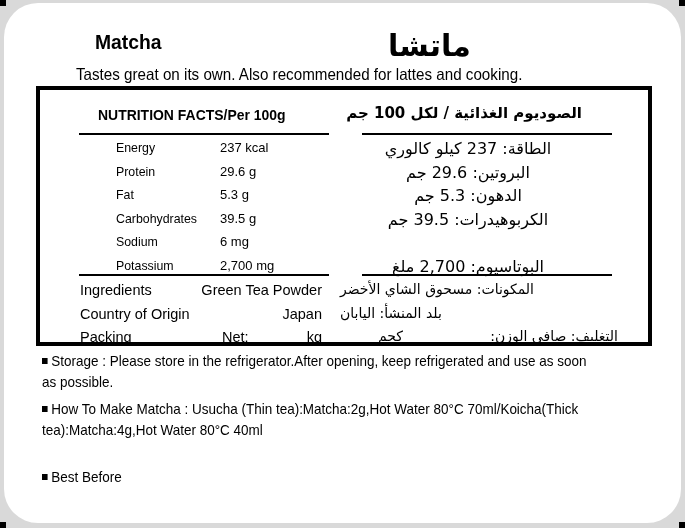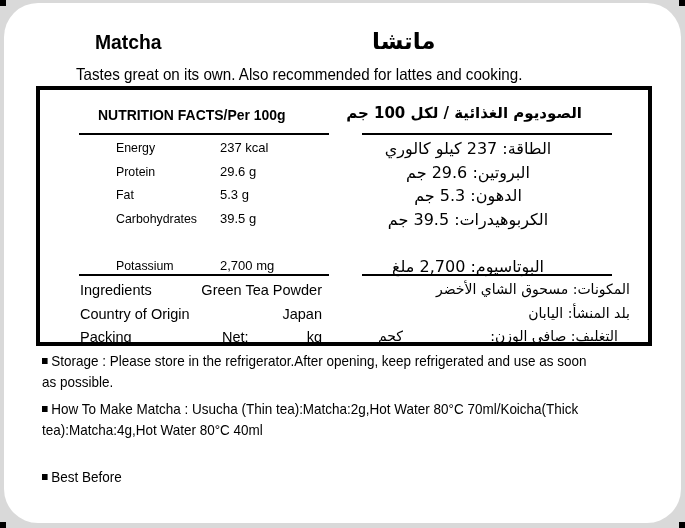--- a/index.html
+++ b/index.html
@@ -10,21 +10,21 @@
     .corner-mark { position:absolute; width:6px; height:6px; background:#000; }
     .card {
       position:absolute; left:4px; top:3px; width:677px; height:520px;
       background:#fff; border-radius:34px;
     }
     .title-en {
       position:absolute; left:95px; top:30px; font-size:21px; font-weight:bold;
       font-family:"Liberation Sans", sans-serif; transform:scaleX(0.92); transform-origin:left;
     }
     .title-ar {
-      position:absolute; left:372px; top:28px; font-size:23px; font-weight:bold;
+      position:absolute; left:388px; top:28px; font-size:30px; font-weight:bold;
       direction:rtl; font-family:"DejaVu Sans", sans-serif;
     }
     .tagline {
       position:absolute; left:76px; top:65px; font-size:16.5px; white-space:nowrap;
       transform:scaleX(0.92); transform-origin:left;
     }
     .table-box {
       position:absolute; left:36px; top:86px; width:616px; height:260px;
       border:4px solid #000000; box-sizing:border-box;
     }
@@ -42,21 +42,21 @@
     .nrow-en .val { display:inline-block; }
     .nrow-ar {
       position:absolute; font-size:16px; direction:rtl; text-align:center; width:260px; left:298px;
       font-family:"DejaVu Sans", sans-serif; white-space:nowrap;
     }
     .info-en { position:absolute; left:40px; font-size:14.5px; white-space:nowrap; width:242px; }
     .info-en .lbl { position:absolute; left:0; top:0; }
     .info-en .val { position:absolute; right:0; top:0; }
     .info-en .mid { position:absolute; left:142px; top:0; }
     .info-ar {
-      position:absolute; font-size:14px; direction:rtl; text-align:right; width:290px; left:300px;
+      position:absolute; font-size:14px; direction:rtl; text-align:left; width:290px; left:300px;
       font-family:"DejaVu Sans", sans-serif; white-space:nowrap;
     }
     .packing-ar { position:absolute; left:338px; width:240px; font-size:14px; direction:rtl;
       font-family:"DejaVu Sans", sans-serif; white-space:nowrap; }
     .packing-ar .a { position:absolute; right:0; top:0; }
     .packing-ar .b { position:absolute; left:0; top:0; }
     .note {
       position:absolute; left:42px; width:590px; font-size:14.5px; line-height:21px;
       transform:scaleX(0.93); transform-origin:left;
     }
@@ -86,20 +86,23 @@
     <span class="lbl">Energy</span><span class="val">237 kcal</span>
   </div>
   <div class="nrow-en" style="top:74px;">
     <span class="lbl">Protein</span><span class="val">29.6 g</span>
   </div>
   <div class="nrow-en" style="top:97px;">
     <span class="lbl">Fat</span><span class="val">5.3 g</span>
   </div>
   <div class="nrow-en" style="top:121px;">
     <span class="lbl">Carbohydrates</span><span class="val">39.5 g</span>
+  </div>
+  <div class="nrow-en" style="top:144px;">
+    <span class="lbl">Sodium</span><span class="val">6 mg</span>
   </div>
   <div class="nrow-en" style="top:168px;">
     <span class="lbl">Potassium</span><span class="val">2,700 mg</span>
   </div>
 
   <div class="nrow-ar" style="top:49px;">الطاقة: 237 كيلو كالوري</div>
   <div class="nrow-ar" style="top:73px;">البروتين: 29.6 جم</div>
   <div class="nrow-ar" style="top:96px;">الدهون: 5.3 جم</div>
   <div class="nrow-ar" style="top:120px;">الكربوهيدرات: 39.5 جم</div>
   <div class="nrow-ar" style="top:167px;">البوتاسيوم: 2,700 ملغ</div>

